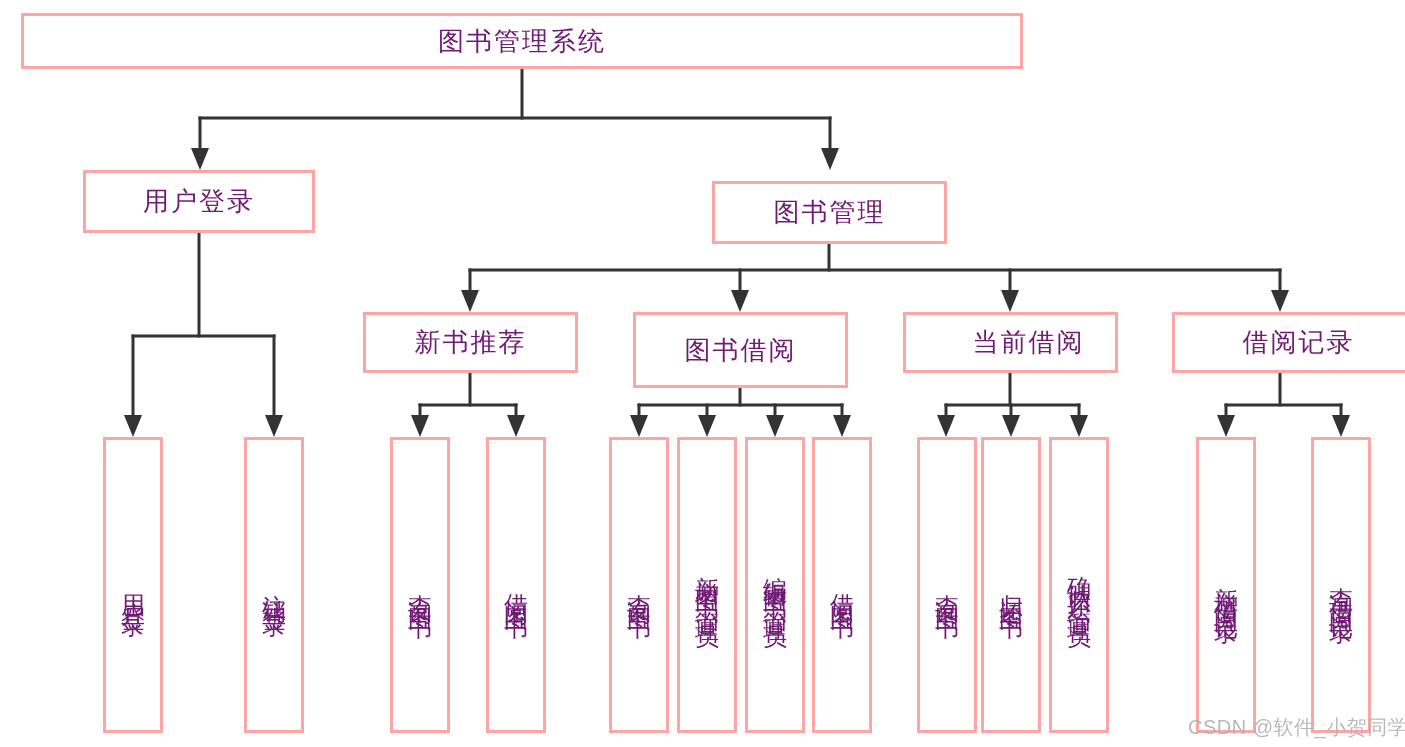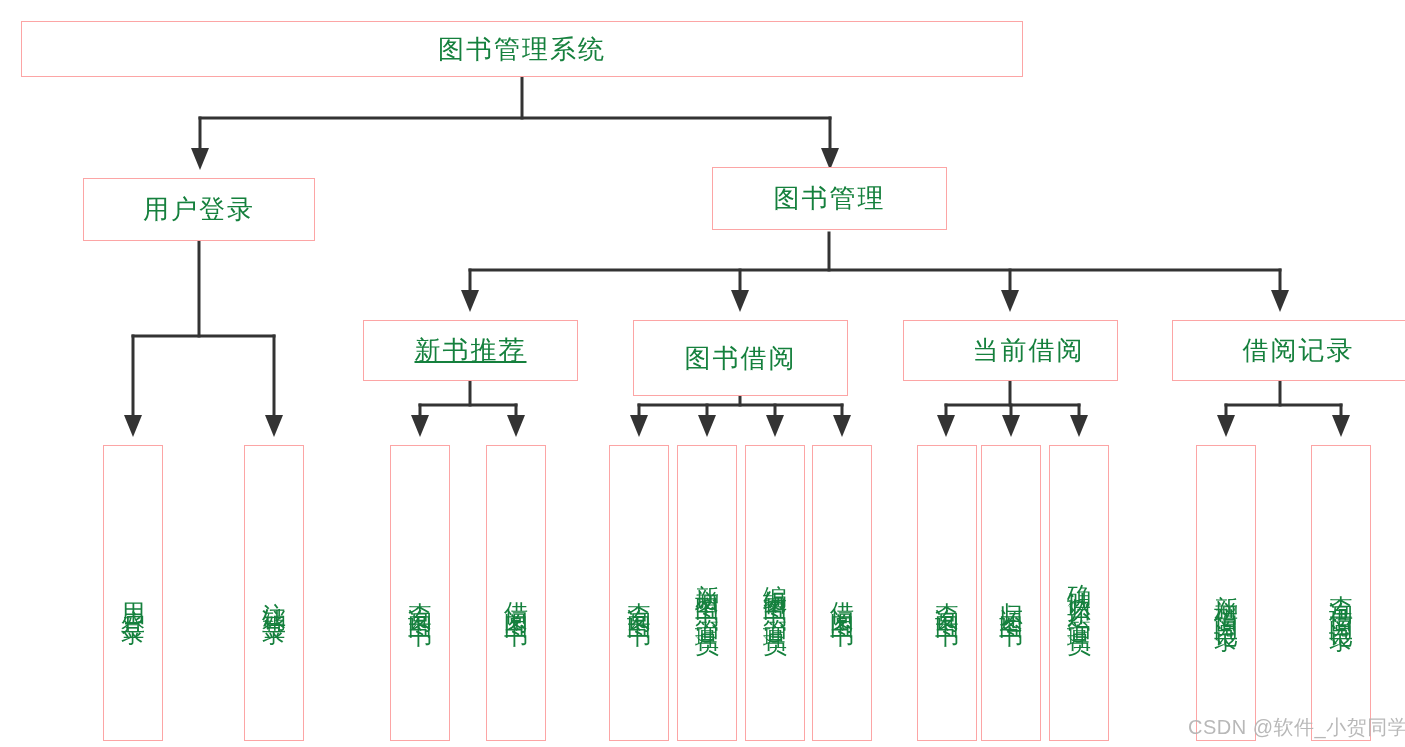--- a/index.html
+++ b/index.html
@@ -19,28 +19,27 @@
     position: absolute;
     left: 0;
     top: 0;
     width: 1405px;
     height: 747px;
     pointer-events: none;
   }
   .node {
     position: absolute;
     box-sizing: border-box;
-    border: 1px solid #fca5a5;
+    border: 3px solid #fca5a5;
     background: #ffffff;
-    color: #15803d;
+    color: #701a75;
     display: flex;
     align-items: center;
     justify-content: center;
     text-align: center;
-    margin-top: 8px;
   }
   .hnode {
     font-size: 26px;
     letter-spacing: 2px;
     white-space: nowrap;
   }
   .vnode {
     top: 437px;
     width: 60px;
     height: 296px;
@@ -142,23 +141,23 @@
       <line x1="1226" y1="405" x2="1226" y2="419"></line>
       <polygon points="1217,415 1235,415 1226,437" stroke="none"></polygon>
       <line x1="1341" y1="405" x2="1341" y2="419"></line>
       <polygon points="1332,415 1350,415 1341,437" stroke="none"></polygon>
     </g>
   </svg>
 
   <div class="node hnode" style="left:21px; top:13px; width:1002px; height:56px;">图书管理系统</div>
 
   <div class="node hnode" style="left:83px; top:170px; width:232px; height:63px;">用户登录</div>
-  <div class="node hnode" style="left:712px; top:159px; width:235px; height:63px;">图书管理</div>
-
-  <div class="node hnode" style="left:363px; top:312px; width:215px; height:61px;text-decoration:underline;">新书推荐</div>
+  <div class="node hnode" style="left:712px; top:181px; width:235px; height:63px;">图书管理</div>
+
+  <div class="node hnode" style="left:363px; top:312px; width:215px; height:61px;">新书推荐</div>
   <div class="node hnode" style="left:633px; top:312px; width:215px; height:76px;">图书借阅</div>
   <div class="node hnode" style="left:903px; top:312px; width:215px; height:61px;padding-left:36px;">当前借阅</div>
   <div class="node hnode" style="left:1172px; top:312px; width:253px; height:61px;">借阅记录</div>
 
   <div class="node vnode" style="left:103px;">
       <span class="vtext">用户登录</span>
     </div>
   <div class="node vnode" style="left:244px;">
       <span class="vtext">注销登录</span>
     </div>

